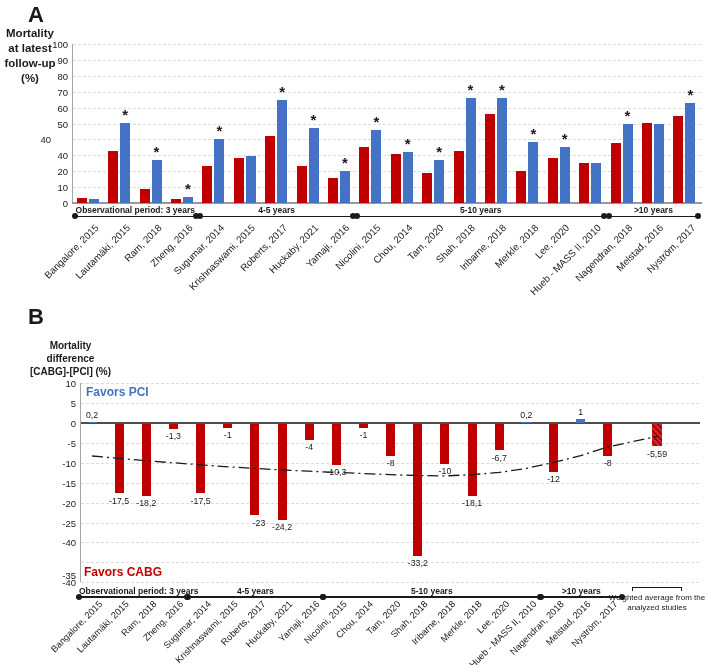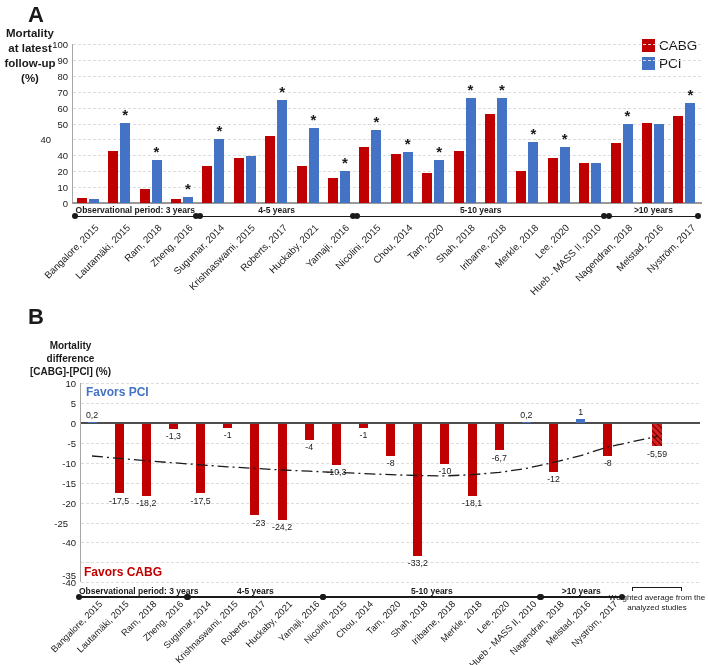--- a/index.html
+++ b/index.html
@@ -37,30 +37,20 @@
 
 <div id="figure">
   <div class="abs panel-letter" id="letterA">A</div>
   <div class="abs ytitle" id="ytitleA">
       <div>Mortality</div>
       <div>at latest</div>
       <div>follow-up</div>
       <div>(%)</div>
     </div>
 
-  <div class="abs" id="legendA">
-    <div class="leg-row">
-      <span class="swatch" id="swCABG" style="background: rgb(192, 0, 0);"></span>
-      <span class="leg-label">CABG</span>
-    </div>
-    <div class="leg-row">
-      <span class="swatch" id="swPCI" style="background: rgb(68, 114, 196);"></span>
-      <span class="leg-label">PCI</span>
-    </div>
-  </div>
 
   <div class="abs panel-letter" id="letterB">B</div>
   <div class="abs ytitle" id="ytitleB">
       <div>Mortality</div>
       <div>difference</div>
       <div>[CABG]-[PCI] (%)</div>
     </div>
   <div class="abs" id="favorsPCI" style="color: rgb(68, 114, 196);">Favors PCI</div>
   <div class="abs" id="favorsCABG" style="color: rgb(192, 0, 0);">Favors CABG</div>
 
@@ -187,21 +177,21 @@
     <div class="abs ticklabel" style="left: 40px; top: 418px; width: 36px;">0</div>
     <div class="abs gridline" style="left: 81px; top: 442.9px; width: 618px;"></div>
     <div class="abs ticklabel" style="left: 40px; top: 437.9px; width: 36px;">-5</div>
     <div class="abs gridline" style="left: 81px; top: 462.8px; width: 618px;"></div>
     <div class="abs ticklabel" style="left: 40px; top: 457.8px; width: 36px;">-10</div>
     <div class="abs gridline" style="left: 81px; top: 482.7px; width: 618px;"></div>
     <div class="abs ticklabel" style="left: 40px; top: 477.7px; width: 36px;">-15</div>
     <div class="abs gridline" style="left: 81px; top: 502.6px; width: 618px;"></div>
     <div class="abs ticklabel" style="left: 40px; top: 497.6px; width: 36px;">-20</div>
     <div class="abs gridline" style="left: 81px; top: 522.5px; width: 618px;"></div>
-    <div class="abs ticklabel" style="left: 32px; top: 517.5px; width: 36px;">-25</div>
+    <div class="abs ticklabel" style="left: 40px; top: 517.5px; width: 36px;">-25</div>
     <div class="abs gridline" style="left: 81px; top: 542.4px; width: 618px;"></div>
     <div class="abs ticklabel" style="left: 40px; top: 537.4px; width: 36px;">-40</div>
     <div class="abs gridline" style="left: 81px; top: 562.3px; width: 618px;"></div>
     <div class="abs ticklabel" style="left: 40px; top: 570px; width: 36px;">-35</div>
     <div class="abs gridline" style="left: 81px; top: 582.2px; width: 618px;"></div>
     <div class="abs ticklabel" style="left: 40px; top: 577.2px; width: 36px;">-40</div>
     <div class="abs" style="left: 80px; top: 383px; width: 1px; height: 199px; background: rgb(166, 166, 166);"></div>
     <div class="abs bar" style="left: 87.5px; top: 422px; width: 9px; height: 1px; background: rgb(68, 114, 196);"></div>
     <div class="abs vallabel" style="left: 72px; top: 410px; width: 40px;">0,2</div>
     <div class="abs xlabel" style="top: 599px; font-size: 9.3px; right: 611px;">Bangalore, 2015</div>

